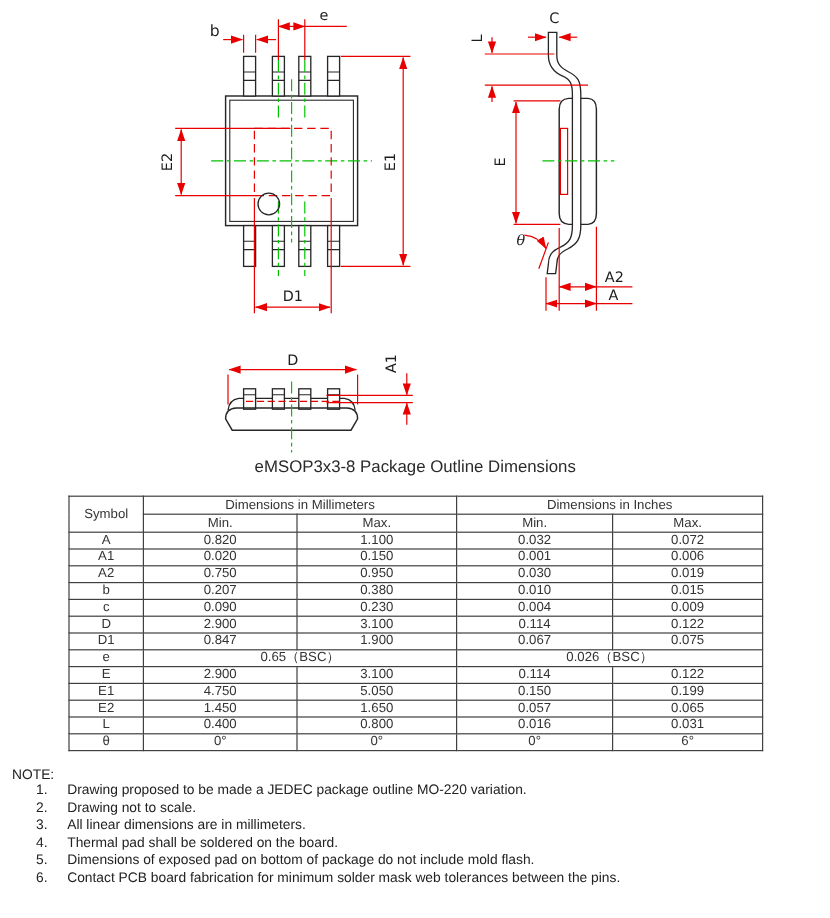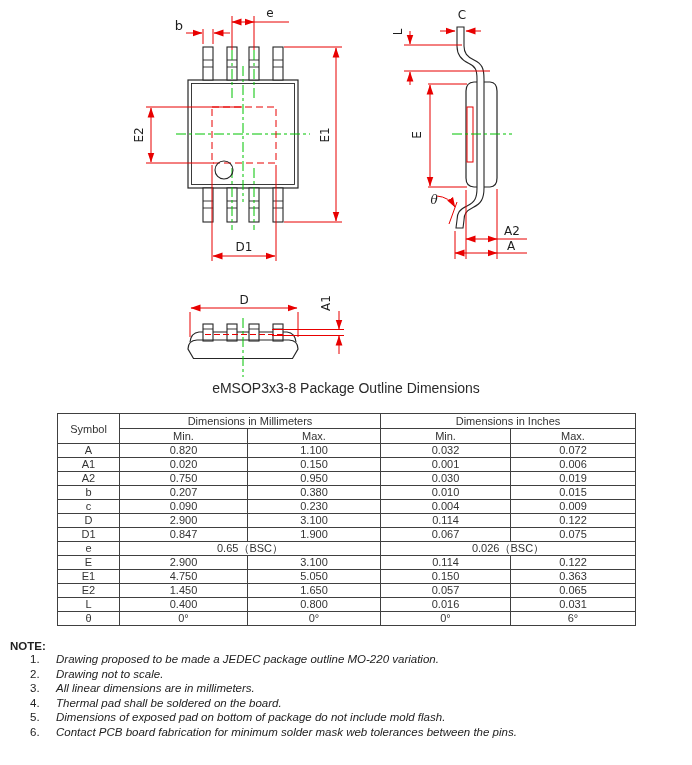--- a/index.html
+++ b/index.html
@@ -21,25 +21,25 @@
     border-collapse:collapse;table-layout:fixed;
     font-size:11px;color:#333;
   }
   table.dims th,table.dims td{
     border:1px solid #404040;text-align:center;vertical-align:middle;
     font-weight:normal;padding:0 2px;height:13px;line-height:13px;
     overflow:hidden;white-space:nowrap;
   }
   table.dims thead th{height:14px;line-height:14px;}
   .notes{position:absolute;top:640px;left:10px;width:672px;font-size:11.5px;color:#222;}
-  .notes-heading{font-weight:bold;font-size:11.5px;}
+  .notes-heading{font-weight:normal;font-size:11.5px;}
   .note-row{display:flex;margin-top:0;line-height:14.5px;}
   .note-row:first-of-type{margin-top:8px;}
   .note-num{margin-left:20px;width:26px;flex:0 0 26px;}
-  .note-text{flex:1;font-style:italic;}
+  .note-text{flex:1;}
 </style>
 </head>
 <body>
 
 <svg class="drawing" width="692" height="410" viewBox="0 0 692 410">
   <defs>
     <marker id="arr" markerWidth="11" markerHeight="9" refX="9.5" refY="4" orient="auto-start-reverse" markerUnits="userSpaceOnUse">
       <path d="M0,0.6 L10,4 L0,7.4 Z" fill="#e80000"></path>
     </marker>
   </defs>
@@ -262,21 +262,21 @@
       <td>2.900</td>
       <td>3.100</td>
       <td>0.114</td>
       <td>0.122</td>
     </tr>
     <tr>
       <td>E1</td>
       <td>4.750</td>
       <td>5.050</td>
       <td>0.150</td>
-      <td>0.363</td>
+      <td>0.199</td>
     </tr>
     <tr>
       <td>E2</td>
       <td>1.450</td>
       <td>1.650</td>
       <td>0.057</td>
       <td>0.065</td>
     </tr>
     <tr>
       <td>L</td>

